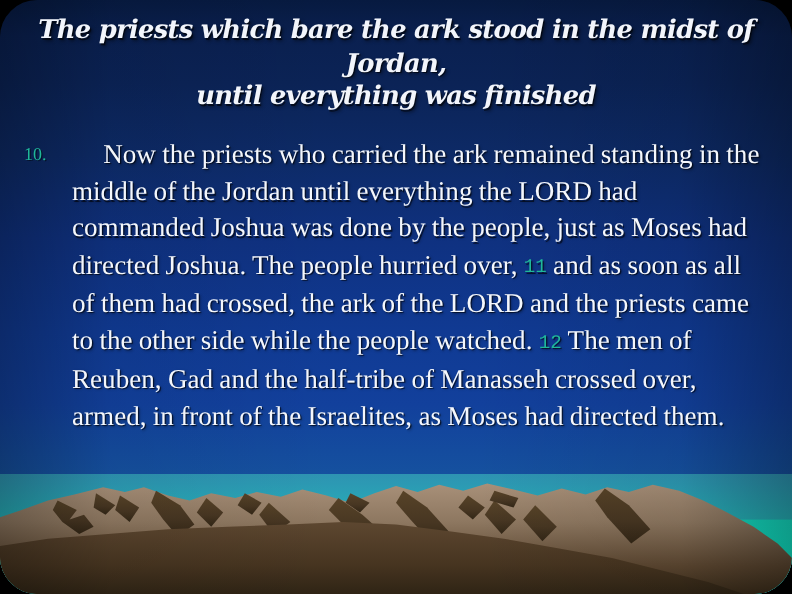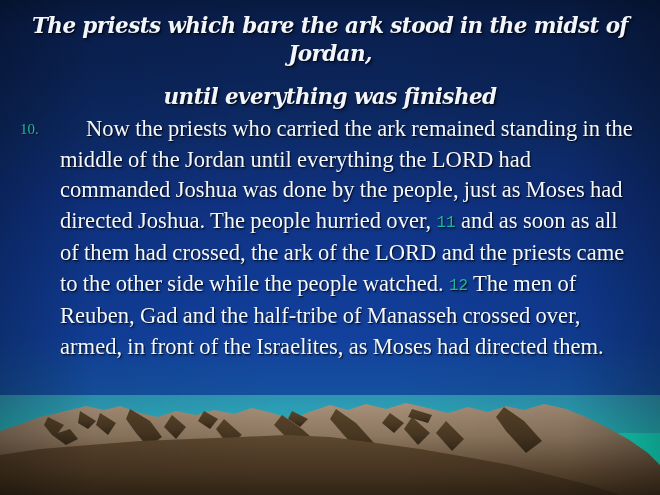--- a/index.html
+++ b/index.html
@@ -20,20 +20,21 @@
         #0a2050 6%,
         #0b2356 14%,
         #0d2a66 26%,
         #0f3180 40%,
         #103a93 56%,
         #12409c 68%,
         #15519f 80%,
         #1a68a6 90%,
         #2279a8 96%,
         #2e93b2 100%);
+    border-radius: 31px;
   }
 
   
   #vignette {
     position: absolute;
     inset: 0;
     background: linear-gradient(to right,
         rgba(0,0,0,0.28) 0%,
         rgba(0,0,0,0.06) 14%,
         rgba(0,0,0,0.0) 42%,
@@ -57,21 +58,21 @@
     font-style: italic;
     font-weight: 700;
     letter-spacing: -0.6px;
     text-shadow: 1px 1px 0 rgba(0,0,0,0.55), 2px 2px 3px rgba(0,0,0,0.45);
   }
   .title-line {
     display: block;
     line-height: 1.28;
   }
   #title-line-1 { font-size: 21.5px; }
-  #title-line-2 { font-size: 21.5px; margin-top: 16px; }
+  #title-line-2 { font-size: 21.5px; margin-top: 0; }
 
   
   #body-block {
     position: absolute;
     top: 114px;
     left: 14px;
     right: 20px;
     z-index: 6;
     display: flex;
     align-items: flex-start;

